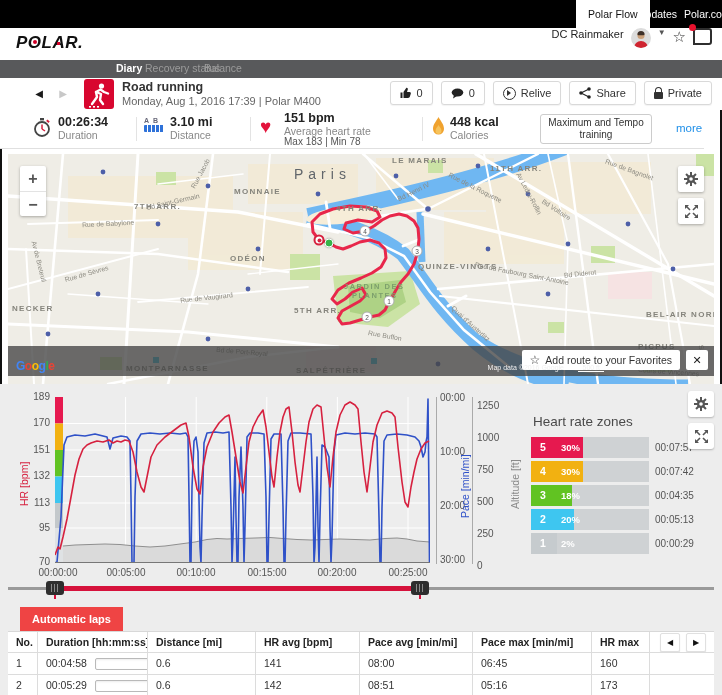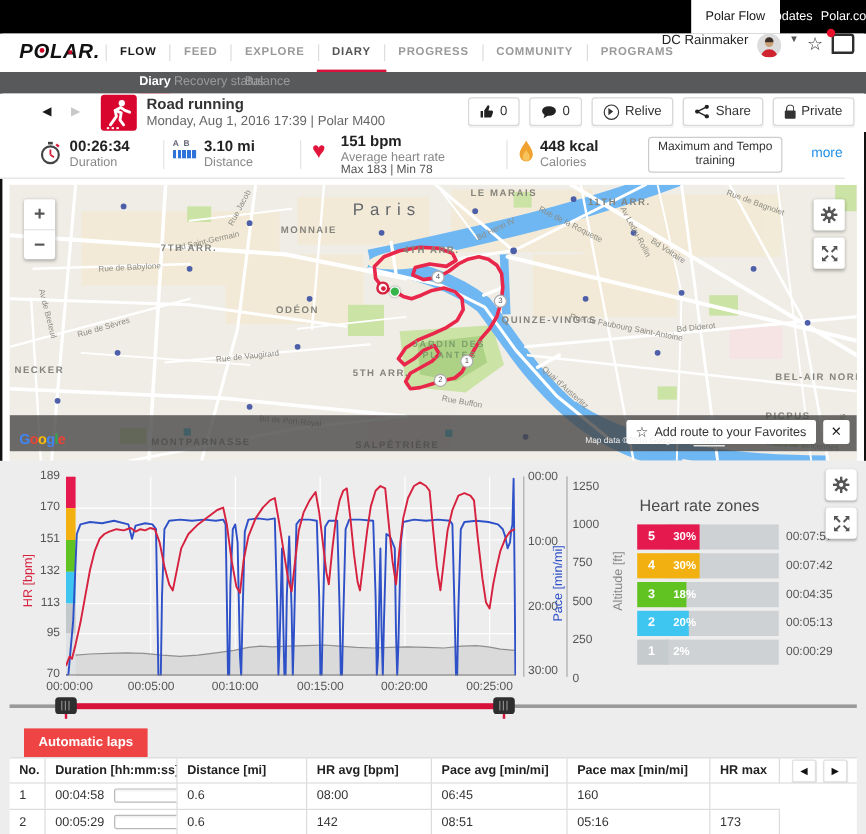--- a/index.html
+++ b/index.html
@@ -129,29 +129,20 @@
 <div id="frame">
 
   <div class="topbar">
     <span class="toptab active" style="left:576px">Polar Flow</span>
     <span class="toptab" style="left:626px">Updates</span>
     <span class="toptab" style="left:672px">Polar.com</span>
   </div>
 
   <div class="mainnav">
     <span class="logo">P<span class="o">O</span>L<span class="a">A</span>R.</span>
-    <div class="navitems">
-      <span class="navitem first">FLOW</span>
-      <span class="navitem">FEED</span>
-      <span class="navitem">EXPLORE</span>
-      <span class="navitem active">DIARY</span>
-      <span class="navitem">PROGRESS</span>
-      <span class="navitem">COMMUNITY</span>
-      <span class="navitem">PROGRAMS</span>
-    </div>
     <div class="navuser">
       <span class="username">DC Rainmaker</span>
       <span class="avatar">
         <svg width="20" height="20" viewBox="0 0 20 20">
             <circle cx="10" cy="10" r="10" fill="#dcdcdc"></circle>
             <path d="M3,20 a7,7 0 0 1 14,0 Z" fill="#cf2430"></path>
             <circle cx="10" cy="7.5" r="3.6" fill="#caa07a"></circle>
             <path d="M6.4,6.6 a3.6,3.6 0 0 1 7.2,0 l-1,.6 h-5.4 Z" fill="#3c2f28"></path>
           </svg>
       </span>
@@ -608,20 +599,21 @@
         <div class="lcell">HR max</div>
         <div class="lcell tarrows">
           <span class="tarrow">◀</span>
           <span class="tarrow">▶</span>
         </div>
       </div>
       <div class="lrow body">
         <div class="lcell">1</div>
         <div class="lcell"><span>00:04:58</span><span class="durbar"></span></div>
         <div class="lcell">0.6</div>
+        <div class="lcell">141</div>
         <div class="lcell">08:00</div>
         <div class="lcell">06:45</div>
         <div class="lcell">160</div>
         <div class="lcell"></div>
       </div>
       <div class="lrow body">
         <div class="lcell">2</div>
         <div class="lcell"><span>00:05:29</span><span class="durbar"></span></div>
         <div class="lcell">0.6</div>
         <div class="lcell">142</div>

